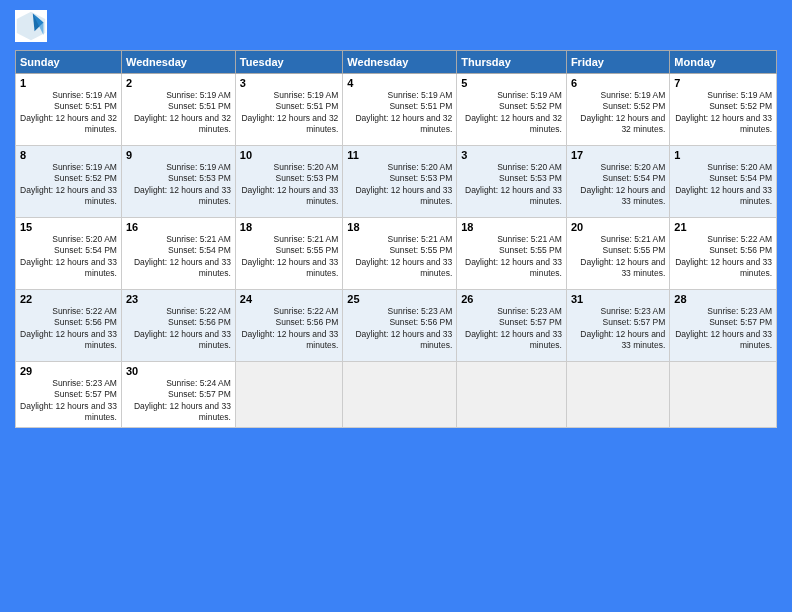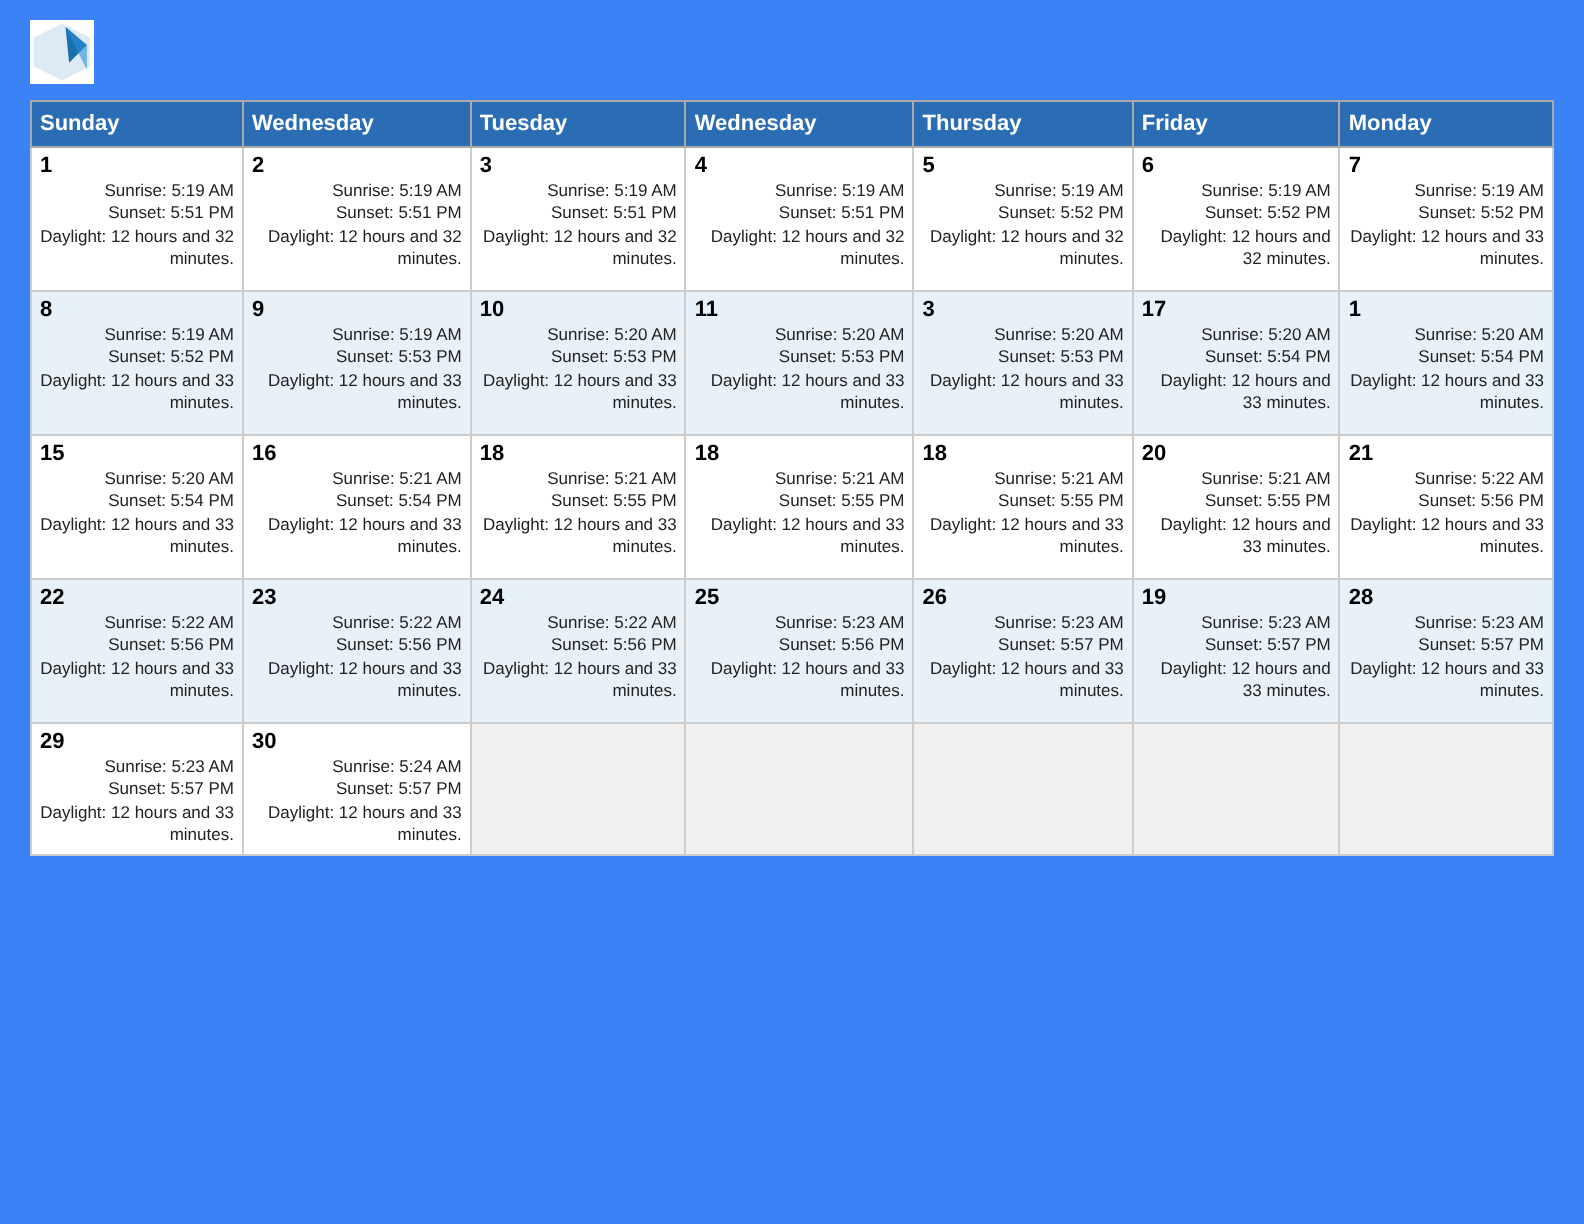--- a/index.html
+++ b/index.html
@@ -237,21 +237,21 @@
           </td>
           <td class="stripe">
             <span class="day-num">25</span>
             <div class="day-detail">Sunrise: 5:23 AM<br>Sunset: 5:56 PM<br>Daylight: 12 hours and 33 minutes.</div>
           </td>
           <td class="stripe">
             <span class="day-num">26</span>
             <div class="day-detail">Sunrise: 5:23 AM<br>Sunset: 5:57 PM<br>Daylight: 12 hours and 33 minutes.</div>
           </td>
           <td class="stripe">
-            <span class="day-num">19</span>
+            <span class="day-num">31</span>
             <div class="day-detail">Sunrise: 5:23 AM<br>Sunset: 5:57 PM<br>Daylight: 12 hours and 33 minutes.</div>
           </td>
           <td class="stripe">
             <span class="day-num">28</span>
             <div class="day-detail">Sunrise: 5:23 AM<br>Sunset: 5:57 PM<br>Daylight: 12 hours and 33 minutes.</div>
           </td>
         </tr>
         <tr>
           <td>
             <span class="day-num">29</span>

